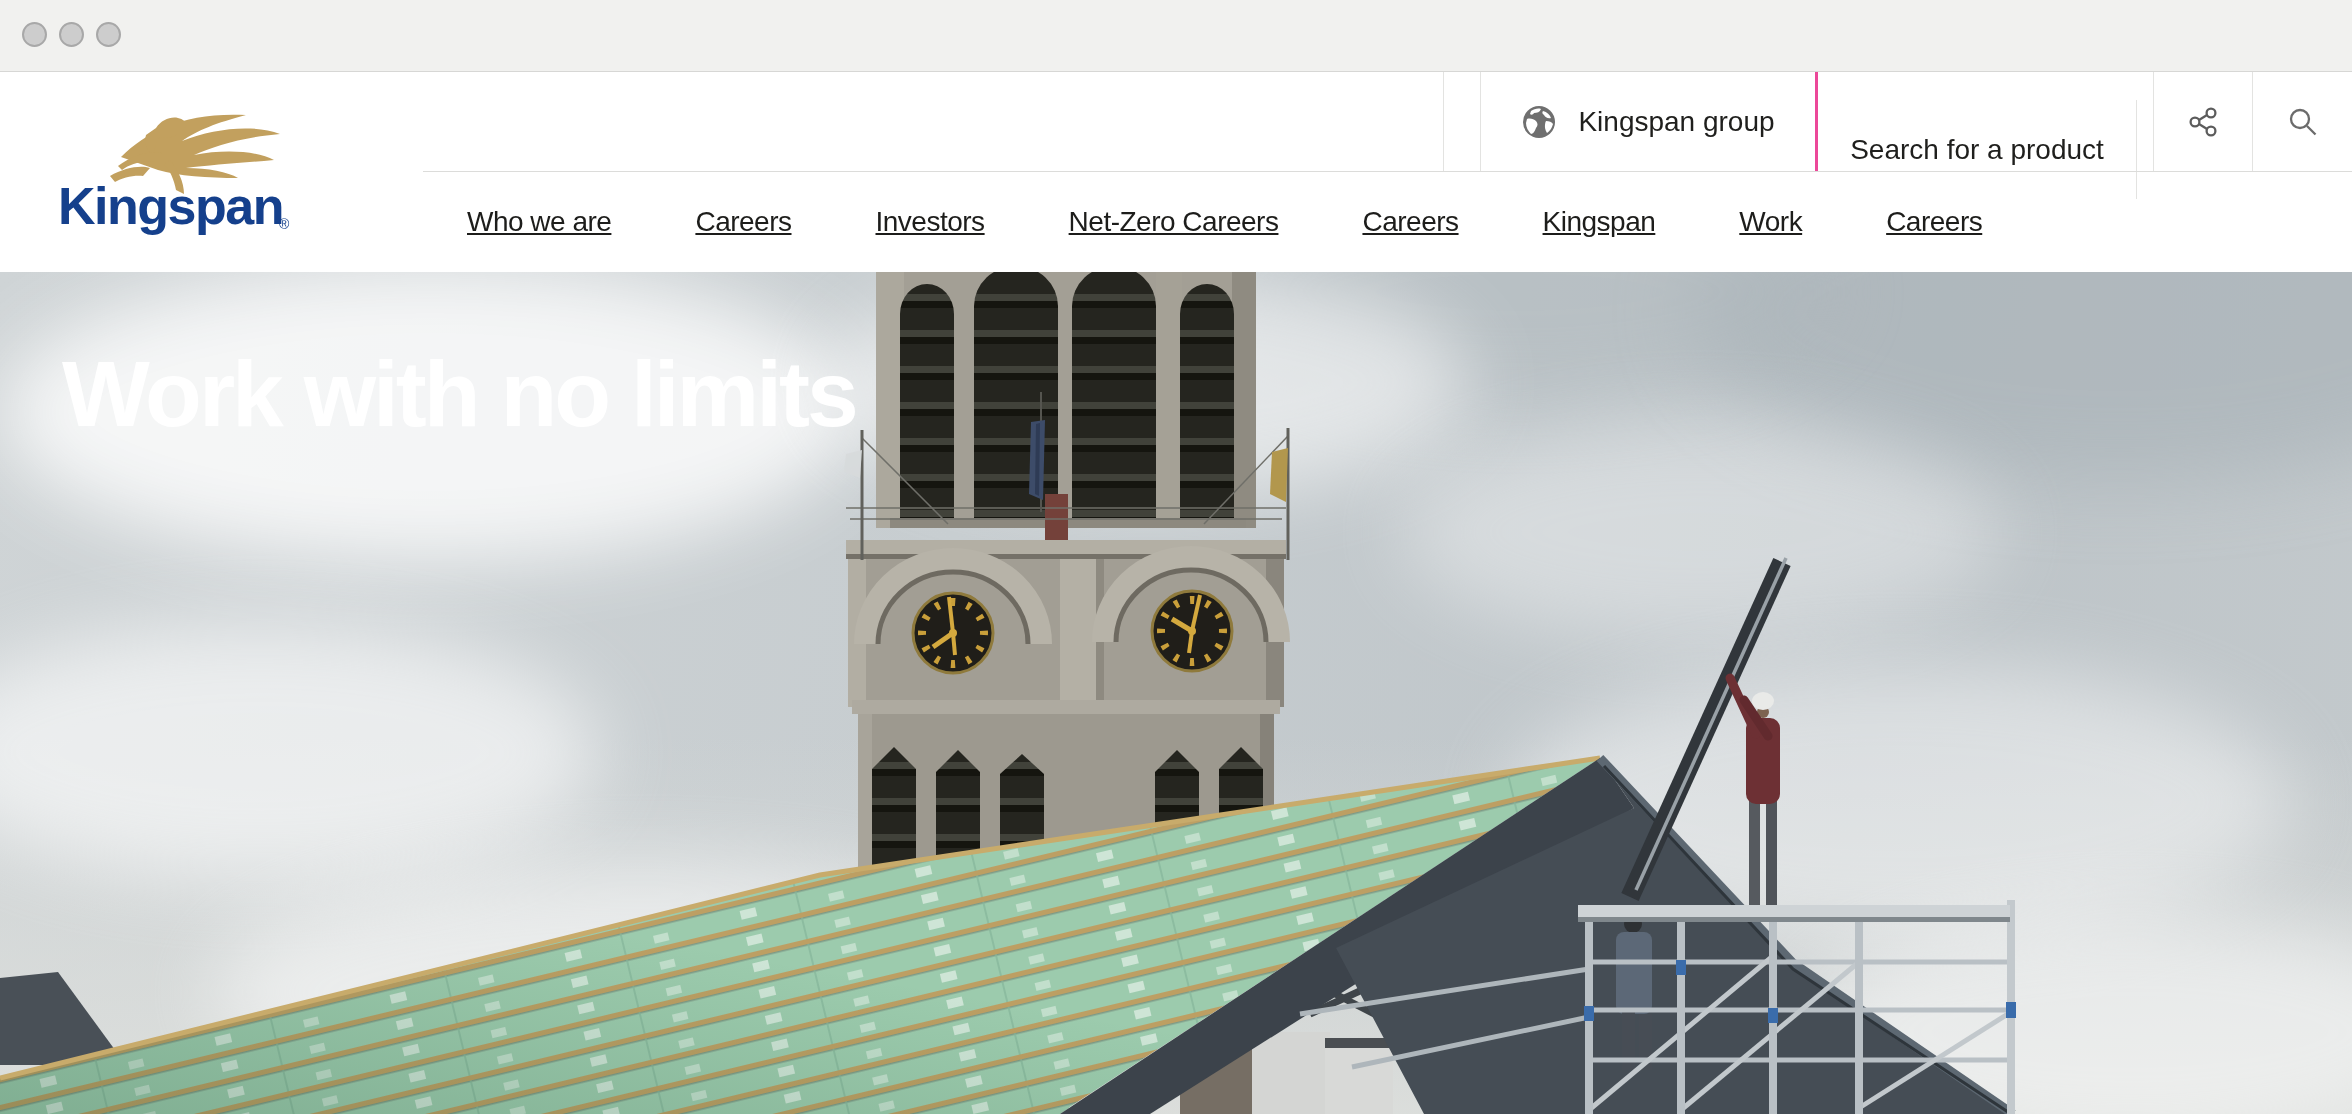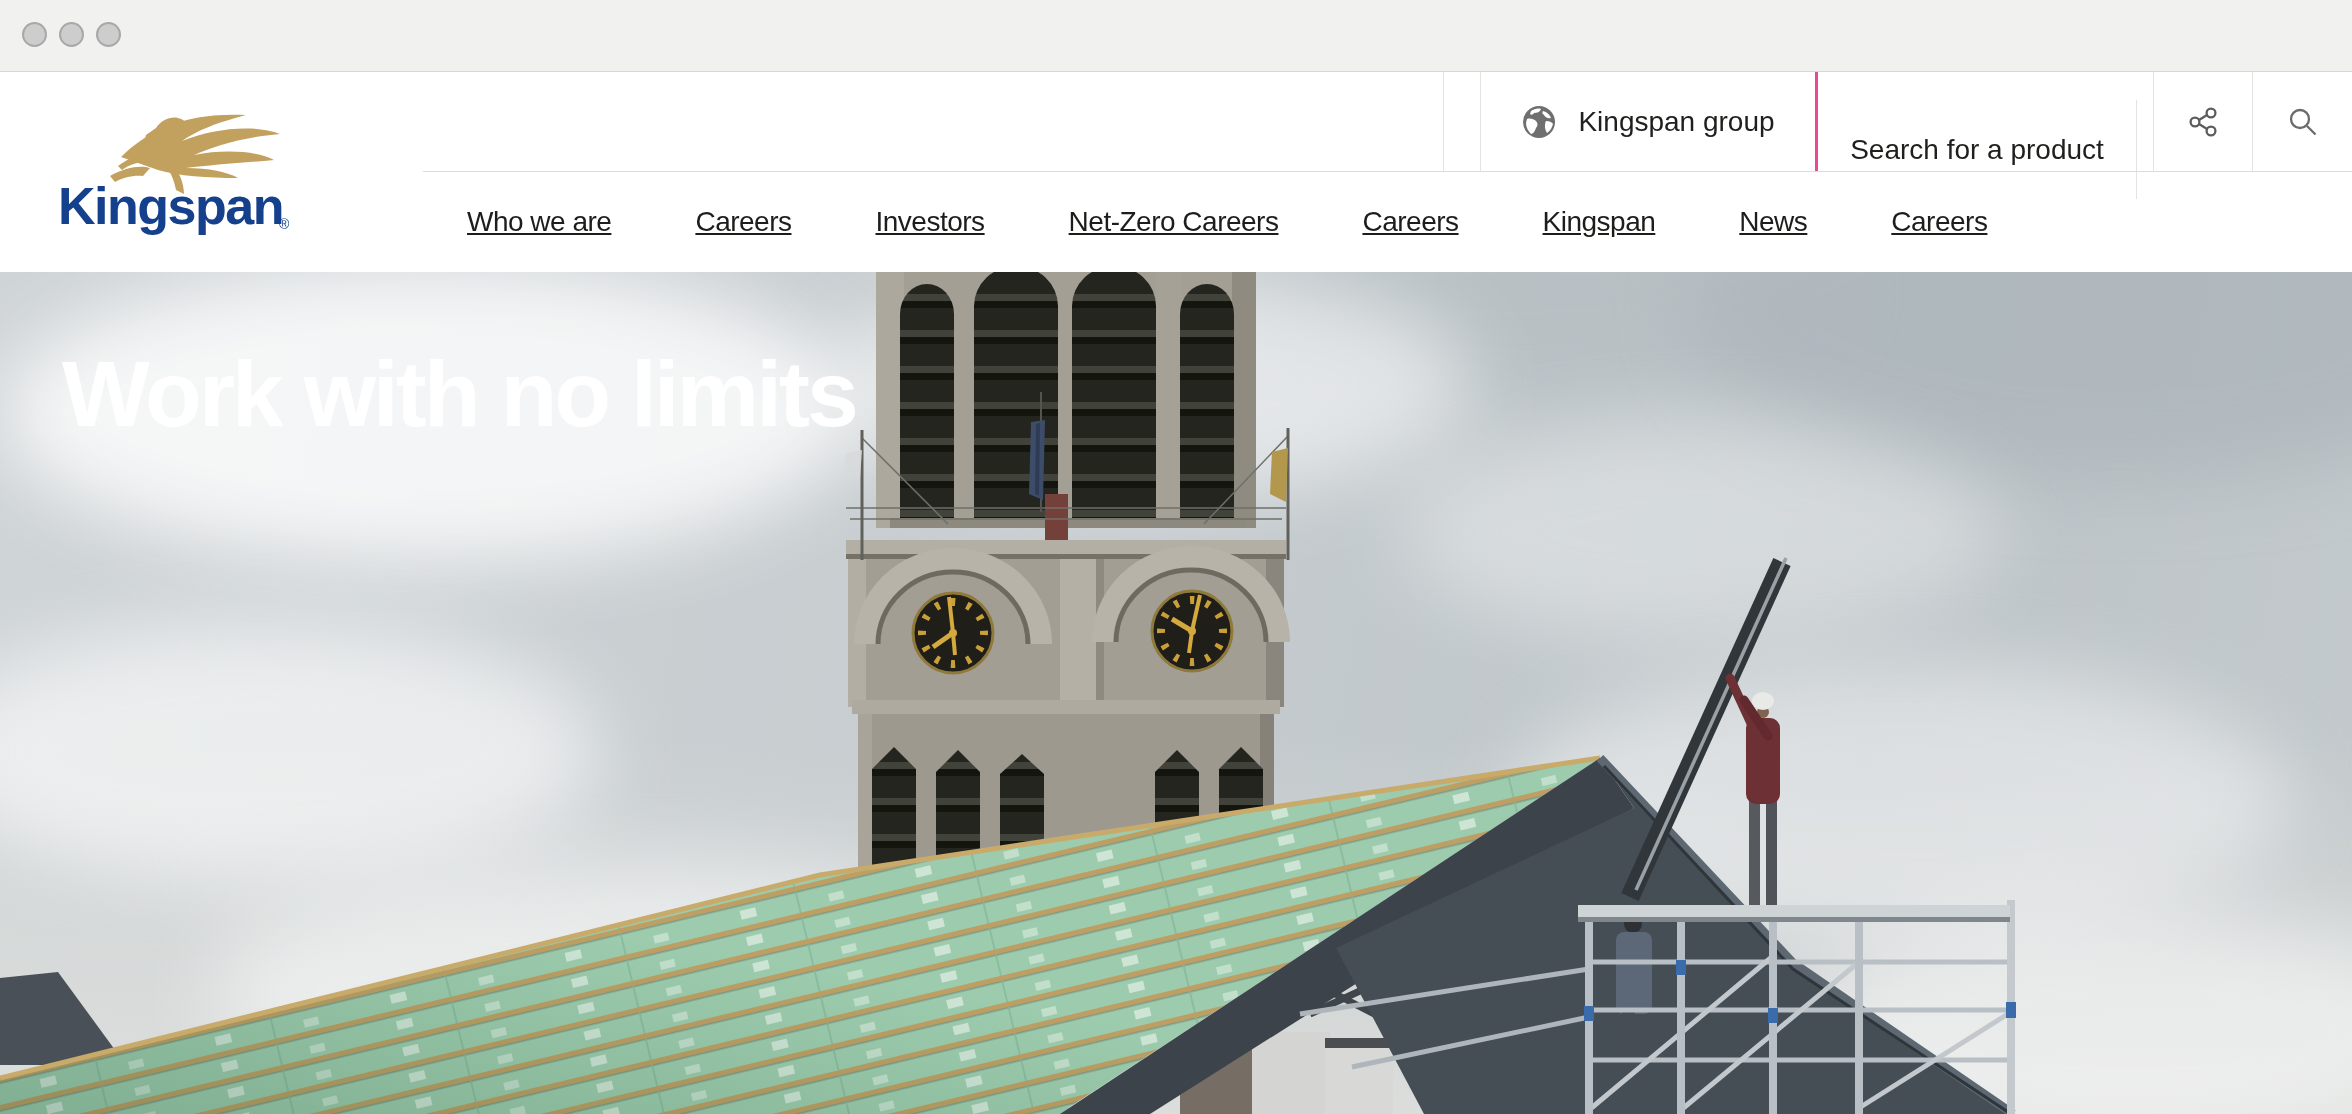--- a/index.html
+++ b/index.html
@@ -97,21 +97,21 @@
 
   <div class="abs" id="header-rule"></div>
 
   <nav class="abs" id="main-nav">
     <span class="nav-item">Who we are</span>
     <span class="nav-item">Careers</span>
     <span class="nav-item">Investors</span>
     <span class="nav-item">Net-Zero Careers</span>
     <span class="nav-item">Careers</span>
     <span class="nav-item">Kingspan</span>
-    <span class="nav-item">News</span>
+    <span class="nav-item">Work</span>
     <span class="nav-item">Careers</span>
   </nav>
 </div>
 
 <div class="abs" id="hero">
 
   <svg class="abs" id="hero-scene" viewBox="0 0 2352 842" preserveAspectRatio="none">
     <defs>
       <filter id="blur40" x="-60%" y="-60%" width="220%" height="220%">
         <feGaussianBlur stdDeviation="38"></feGaussianBlur>

